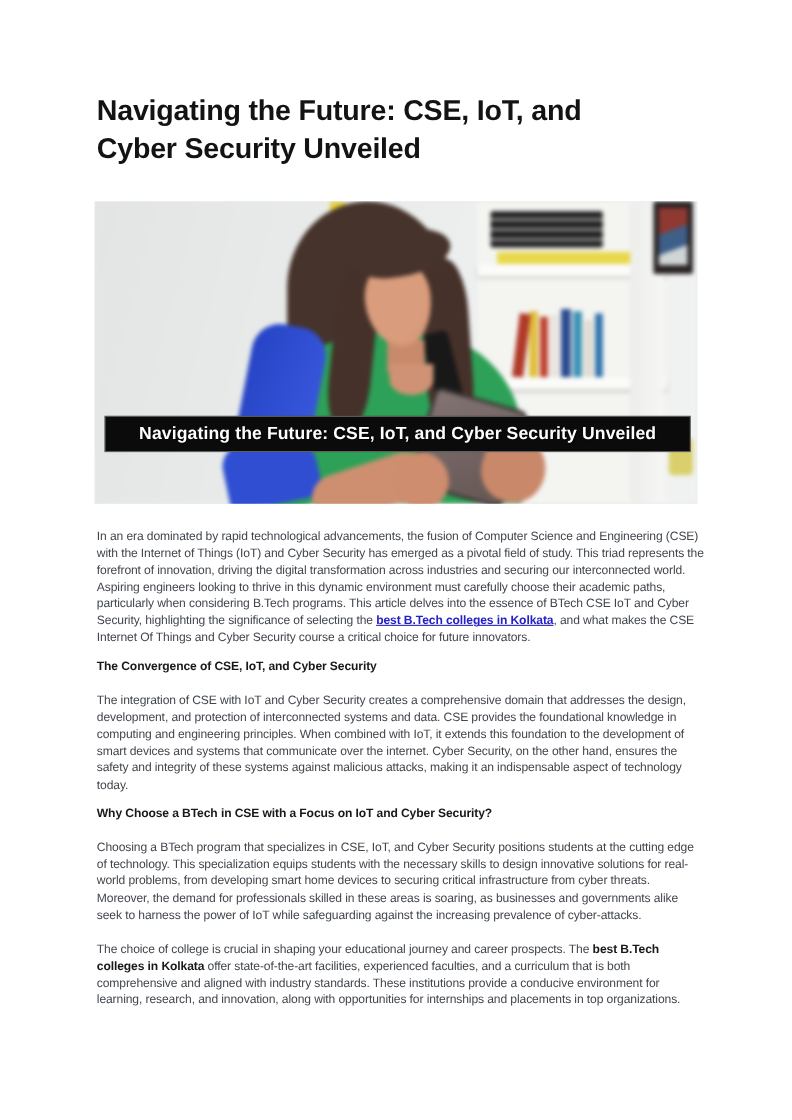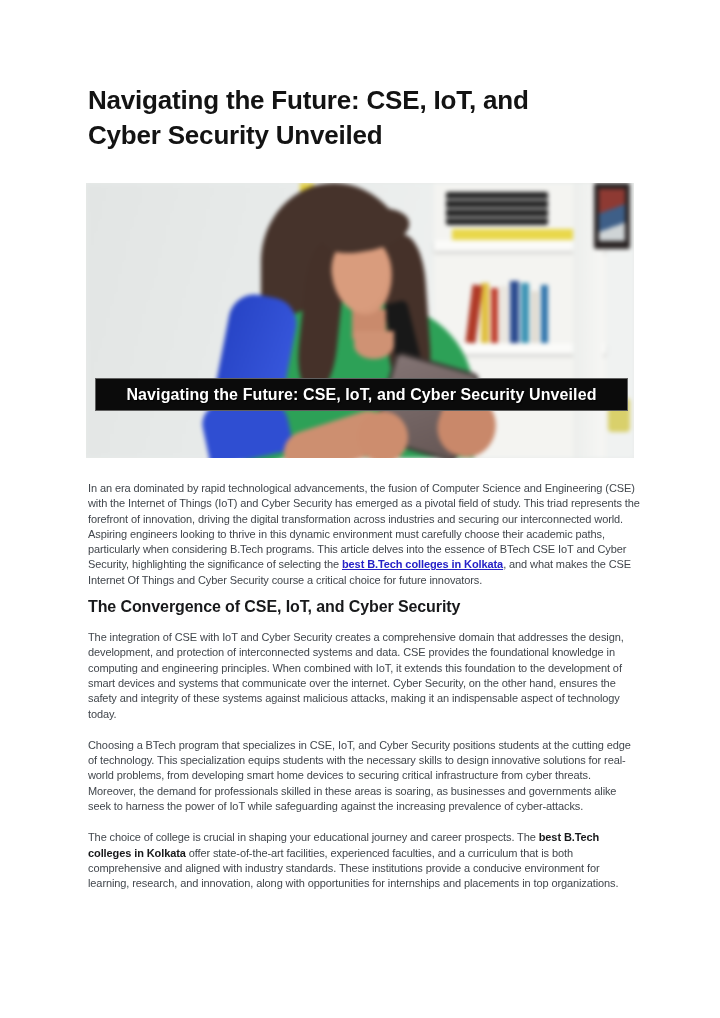--- a/index.html
+++ b/index.html
@@ -70,21 +70,21 @@
   .caption{position:absolute;left:9px;top:195px;width:533px;height:33px;box-sizing:border-box;
            background:#0b0b0b;border:1px solid rgba(255,255,255,.35);
            display:flex;align-items:center;justify-content:center;}
   .caption span{color:#ffffff;font-size:16px;font-weight:700;white-space:nowrap;
                 letter-spacing:.1px;text-shadow:1px 1px 1px rgba(0,0,0,.85);}
 
   
   .article{position:absolute;left:88px;top:465px;width:552px;color:#41464c;
            font-size:11px;line-height:15.3px;letter-spacing:-0.1px;}
   .article p{margin:16px 0 11px 0;}
-  .article h3{margin:10px 0 15px 0;font-size:16px;line-height:15px;font-weight:700;
+  .article h3{margin:10px 0 15px 0;font-size:11px;line-height:15px;font-weight:700;
               color:#18191b;letter-spacing:-0.1px;}
   .link{color:#2521c7;font-weight:700;text-decoration:underline;cursor:pointer;}
   .article strong{color:#18191b;font-weight:700;}
 </style>
 </head>
 <body>
 
 <div class="page">
 
   <h1 class="title">Navigating the Future: CSE, IoT, and Cyber Security Unveiled</h1>
@@ -134,18 +134,19 @@
       <span>Navigating the Future: CSE, IoT, and Cyber Security Unveiled</span>
     </figcaption>
   </figure>
 
   <div class="article">
     <p><span>In an era dominated by rapid technological advancements, the fusion of Computer Science and Engineering (CSE) with the Internet of Things (IoT) and Cyber Security has emerged as a pivotal field of study. This triad represents the forefront of innovation, driving the digital transformation across industries and securing our interconnected world. Aspiring engineers looking to thrive in this dynamic environment must carefully choose their academic paths, particularly when considering B.Tech programs. This article delves into the essence of BTech CSE IoT and Cyber Security, highlighting the significance of selecting the </span><a class="link" href="#">best B.Tech colleges in Kolkata</a><span>, and what makes the CSE Internet Of Things and Cyber Security course a critical choice for future innovators.</span></p>
 
     <h3>The Convergence of CSE, IoT, and Cyber Security</h3>
     <p>The integration of CSE with IoT and Cyber Security creates a comprehensive domain that addresses the design, development, and protection of interconnected systems and data. CSE provides the foundational knowledge in computing and engineering principles. When combined with IoT, it extends this foundation to the development of smart devices and systems that communicate over the internet. Cyber Security, on the other hand, ensures the safety and integrity of these systems against malicious attacks, making it an indispensable aspect of technology today.</p>
 
+    <h3>Why Choose a BTech in CSE with a Focus on IoT and Cyber Security?</h3>
     <p>Choosing a BTech program that specializes in CSE, IoT, and Cyber Security positions students at the cutting edge of technology. This specialization equips students with the necessary skills to design innovative solutions for real-world problems, from developing smart home devices to securing critical infrastructure from cyber threats. Moreover, the demand for professionals skilled in these areas is soaring, as businesses and governments alike seek to harness the power of IoT while safeguarding against the increasing prevalence of cyber-attacks.</p>
 
     <p><span>The choice of college is crucial in shaping your educational journey and career prospects. The </span><strong>best B.Tech colleges in Kolkata</strong><span> offer state-of-the-art facilities, experienced faculties, and a curriculum that is both comprehensive and aligned with industry standards. These institutions provide a conducive environment for learning, research, and innovation, along with opportunities for internships and placements in top organizations.</span></p>
   </div>
 
 </div>
 
 </body></html>

